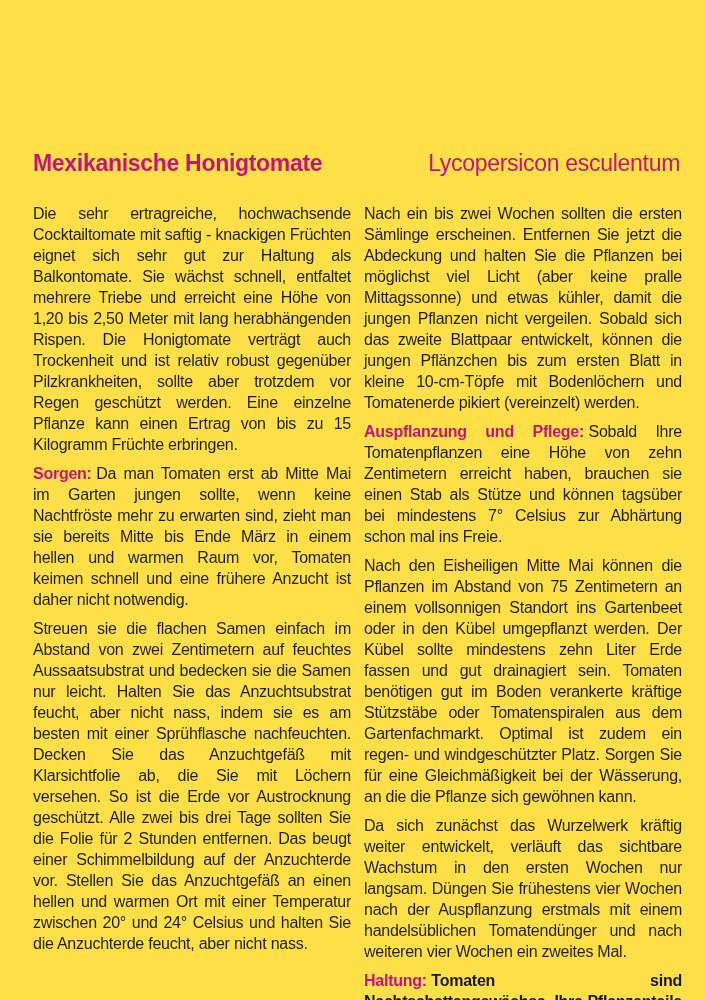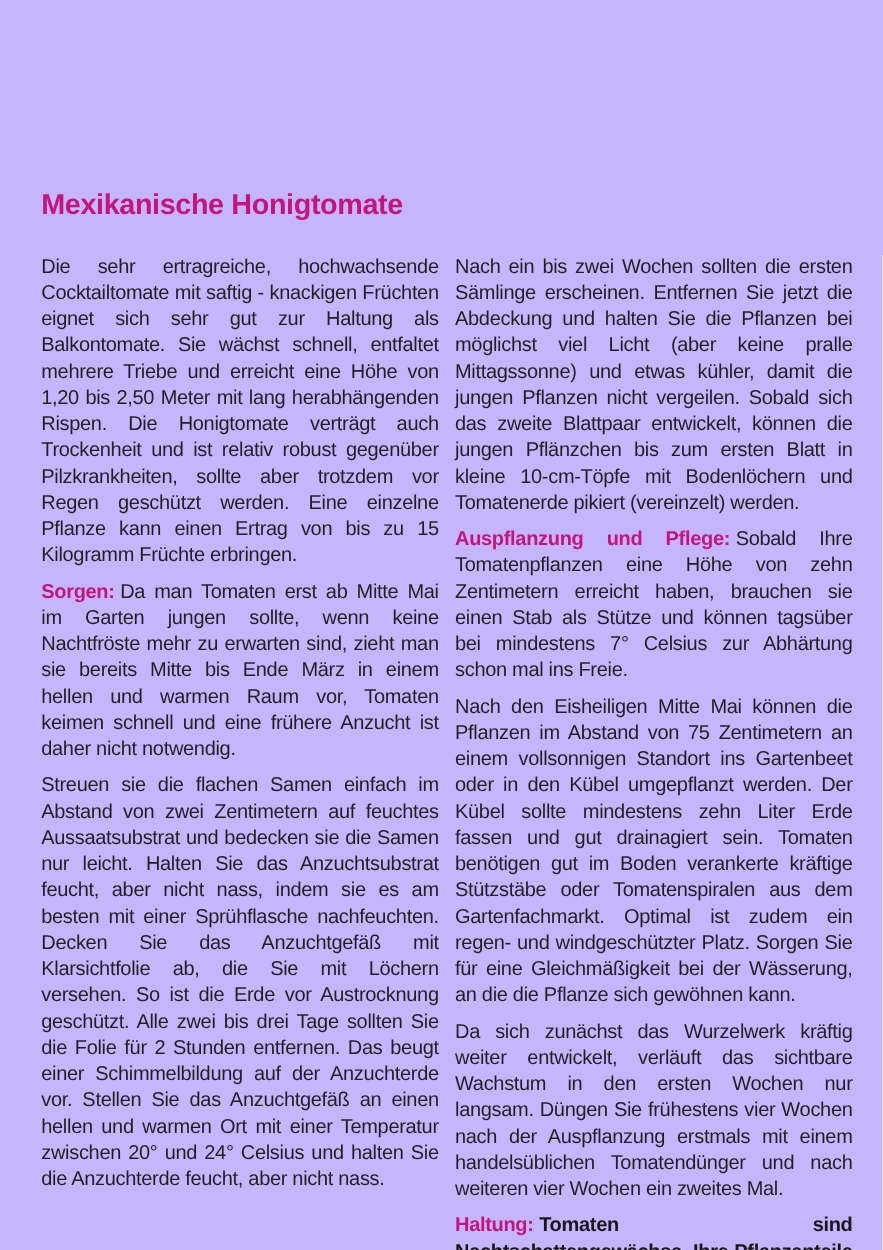--- a/index.html
+++ b/index.html
@@ -4,21 +4,21 @@
 <style>
   html, body {
     margin: 0;
     padding: 0;
     background: #ffffff;
   }
   .page {
     position: relative;
     width: 706px;
     height: 1000px;
-    background: #c4b5fd;
+    background: #fde047;
     box-sizing: border-box;
     padding: 150px 26px 0 33px;
     font-family: "Liberation Sans", sans-serif;
     color: #231F20;
     overflow: hidden;
   }
   .title-row {
     display: flex;
     justify-content: space-between;
     align-items: baseline;
@@ -63,20 +63,21 @@
     color: #1a1718;
   }
 </style>
 </head>
 <body>
 
 <div class="page">
 
   <div class="title-row">
     <span class="title-left">Mexikanische Honigtomate</span>
+    <span class="title-right">Lycopersicon esculentum</span>
   </div>
 
   <div class="columns">
 
     <div class="col">
       <p class="para"><span>Die sehr ertragreiche, hochwachsende Cocktailtomate mit saftig - knackigen Früchten eignet sich sehr gut zur Haltung als Balkontomate. Sie wächst schnell, entfaltet mehrere Triebe und erreicht eine Höhe von 1,20 bis 2,50 Meter mit lang herabhängenden Rispen. Die Honigtomate verträgt auch Trockenheit und ist relativ robust gegenüber Pilzkrankheiten, sollte aber trotzdem vor Regen geschützt werden. Eine einzelne Pflanze kann einen Ertrag von bis zu 15 Kilogramm Früchte erbringen.</span></p>
       <p class="para"><span class="inline-heading">Sorgen:</span><span>Da man Tomaten erst ab Mitte Mai im Garten jungen sollte, wenn keine Nachtfröste mehr zu erwarten sind, zieht man sie bereits Mitte bis Ende März in einem hellen und warmen Raum vor, Tomaten keimen schnell und eine frühere Anzucht ist daher nicht notwendig.</span></p>
       <p class="para"><span>Streuen sie die flachen Samen einfach im Abstand von zwei Zentimetern auf feuchtes Aussaatsubstrat und bedecken sie die Samen nur leicht. Halten Sie das Anzuchtsubstrat feucht, aber nicht nass, indem sie es am besten mit einer Sprühflasche nachfeuchten. Decken Sie das Anzuchtgefäß mit Klarsichtfolie ab, die Sie mit Löchern versehen. So ist die Erde vor Austrocknung geschützt. Alle zwei bis drei Tage sollten Sie die Folie für 2 Stunden entfernen. Das beugt einer Schimmelbildung auf der Anzuchterde vor. Stellen Sie das Anzuchtgefäß an einen hellen und warmen Ort mit einer Temperatur zwischen 20° und 24° Celsius und halten Sie die Anzuchterde feucht, aber nicht nass.</span></p>
     </div>
 

